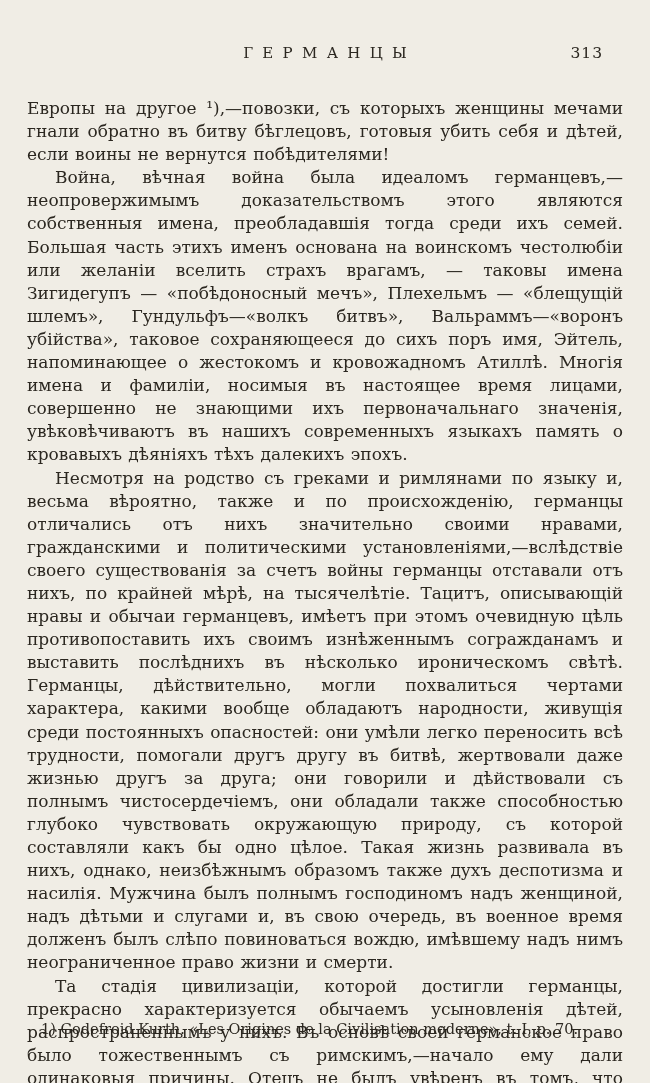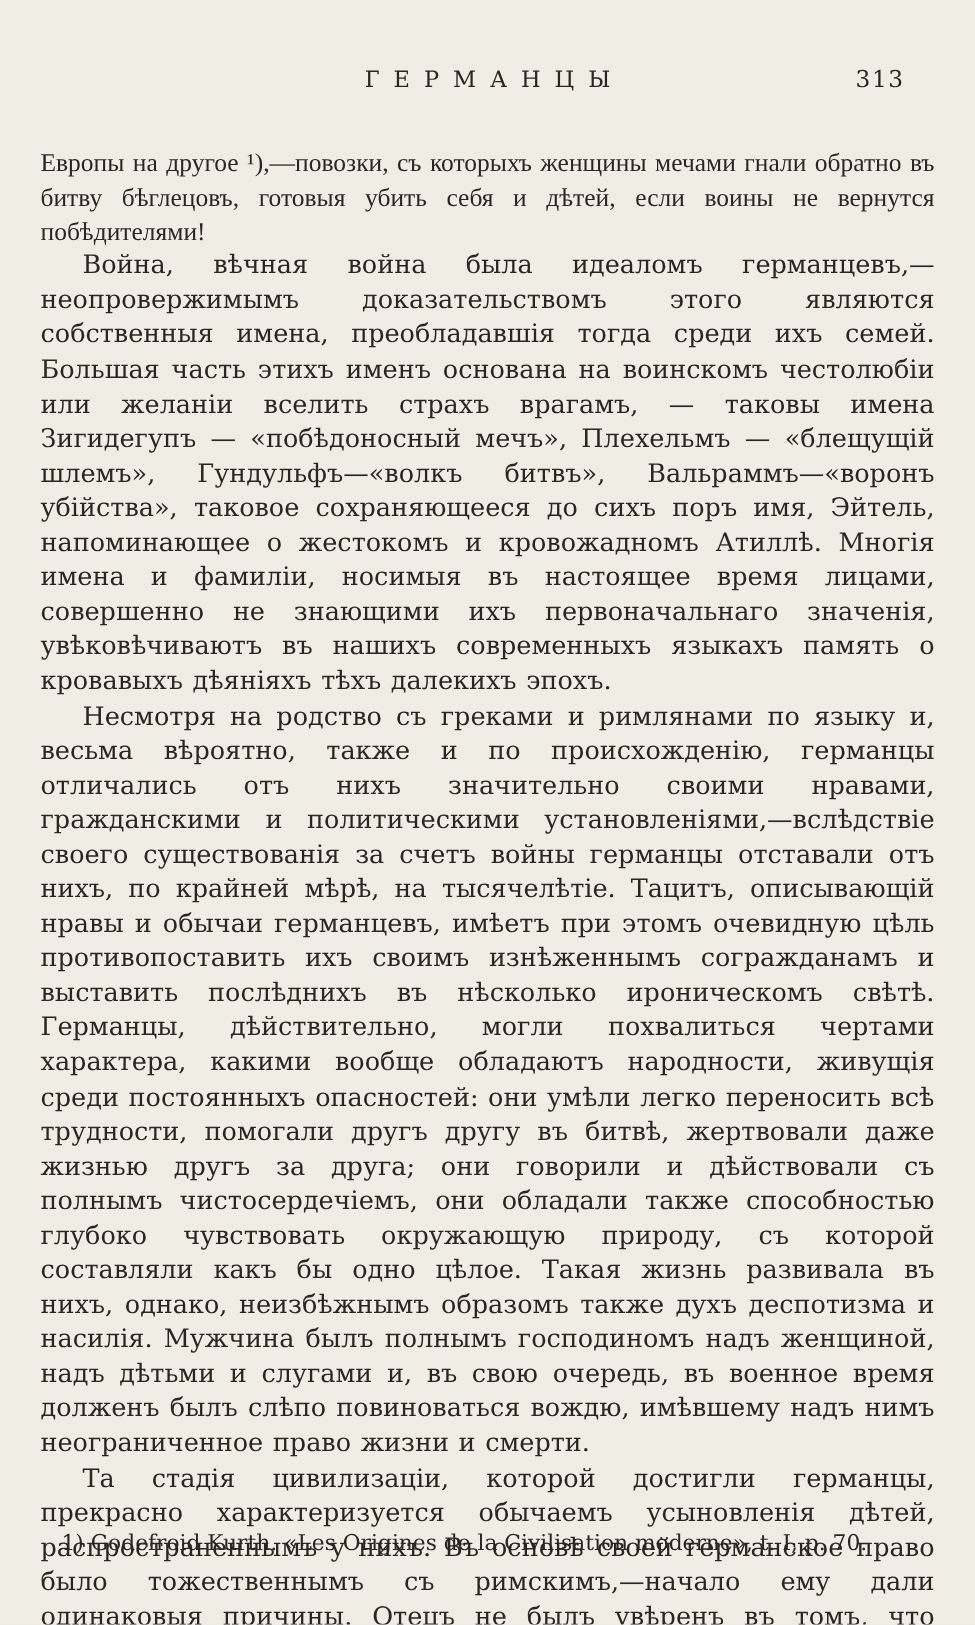--- a/index.html
+++ b/index.html
@@ -36,21 +36,21 @@
     margin-left: 35px;
   }
   .body-text {
     margin-top: 31px;
     font-size: 17px;
     line-height: 23.1px;
     text-align: justify;
     word-spacing: 1px;
   }
   .para { text-indent: 28px; }
-  .para.no-indent { text-indent: 0; font-family: Liberation Serif, serif; }
+  .para.no-indent { text-indent: 0; }
   .footnote {
     position: absolute;
     left: 27px;
     right: 27px;
     bottom: 44px;
     font-size: 14.5px;
     line-height: 20px;
     text-indent: 14px;
   }
 </style>

